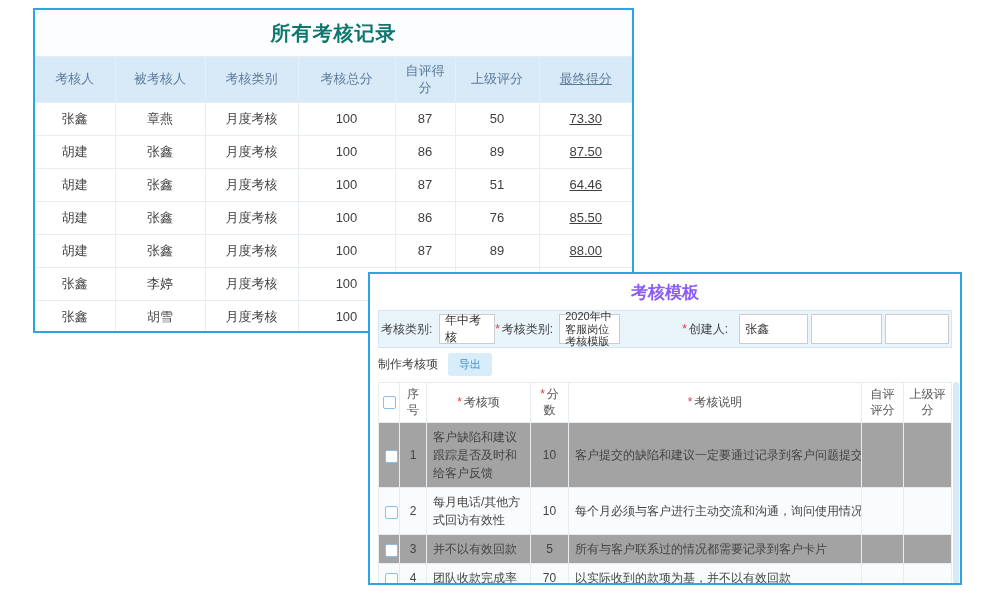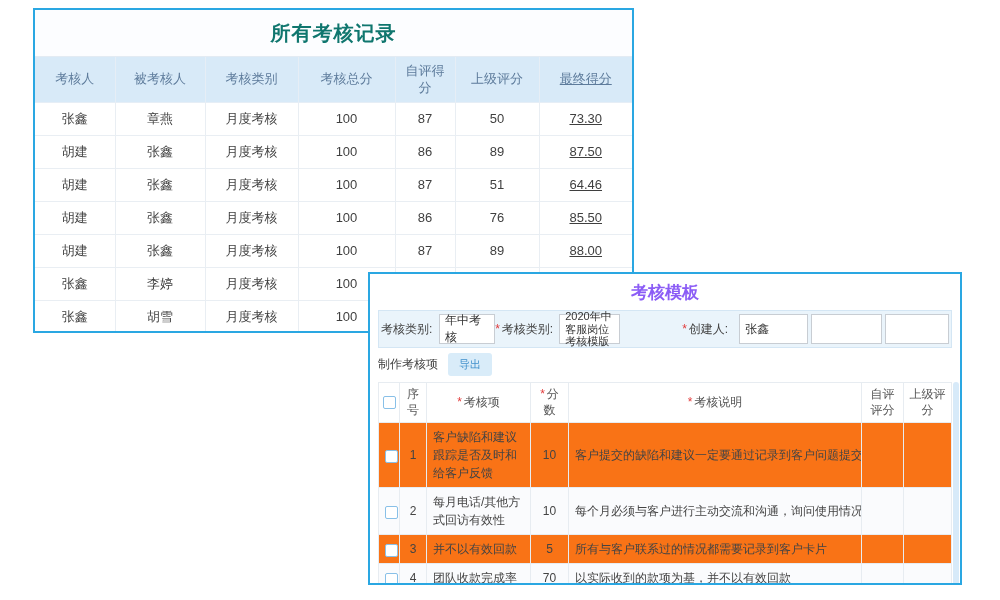--- a/index.html
+++ b/index.html
@@ -57,21 +57,21 @@
   }
 
   .items-wrap { position:relative; margin-top:6px; }
   table.items { width:574px; border-collapse:collapse; table-layout:fixed; }
   .items th {
     font-weight:normal; color:#555; font-size:12px; background:#fff;
     border:1px solid #e7ecf1; height:34px; padding:4px; text-align:center;
     vertical-align:middle; line-height:1.3;
   }
   .items td {
-    font-size:12px; color:#444; border:1px solid #e7ecf1; background:#f97316;
+    font-size:12px; color:#444; border:1px solid #e7ecf1; background:#a3a3a3;
     padding:5px 6px; vertical-align:middle; line-height:1.5;
   }
   .items tbody tr:nth-child(even) td { background:#fafbfd; }
   .c-check, .c-seq, .c-score { text-align:center; }
   .c-item { text-align:left; }
   .c-desc { text-align:left; white-space:nowrap; overflow:hidden; }
   .req { color:#e23b3b; font-style:normal; margin-right:2px; }
   .cbx {
     appearance:none; -webkit-appearance:none; width:13px; height:13px;
     border:1px solid #88c0e8; border-radius:2px; background:#fff;

